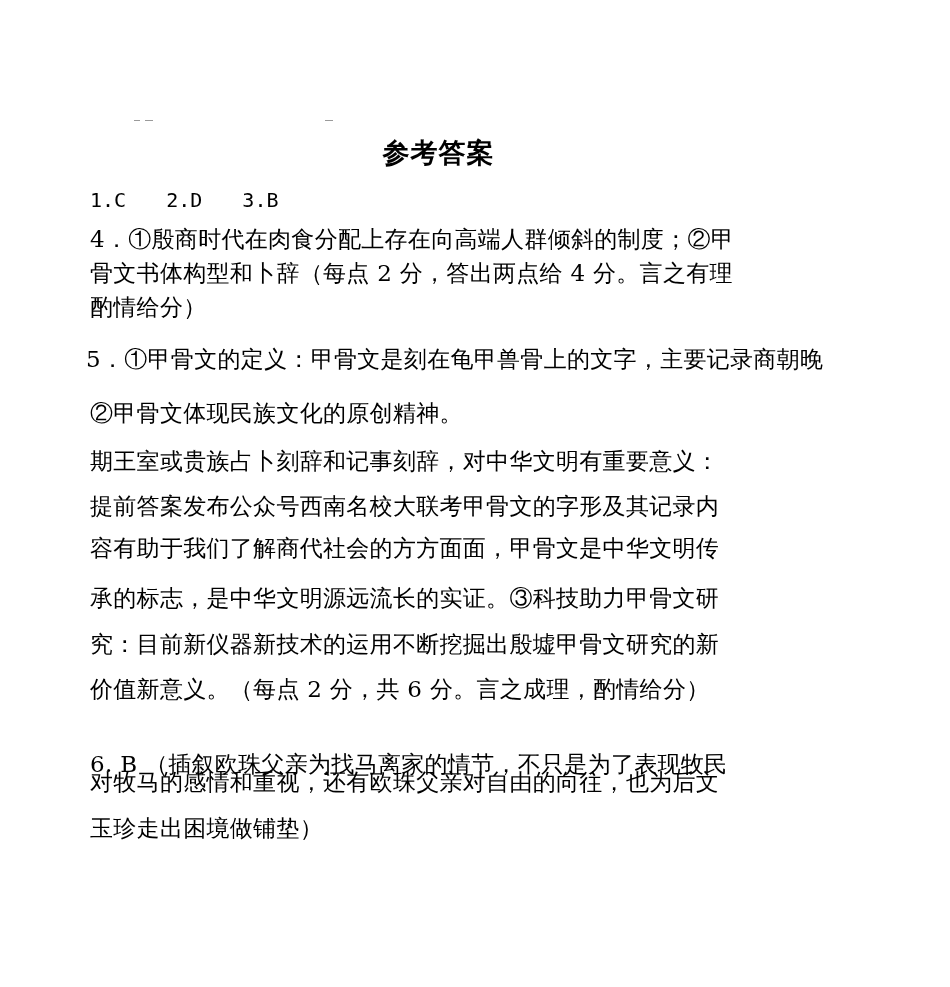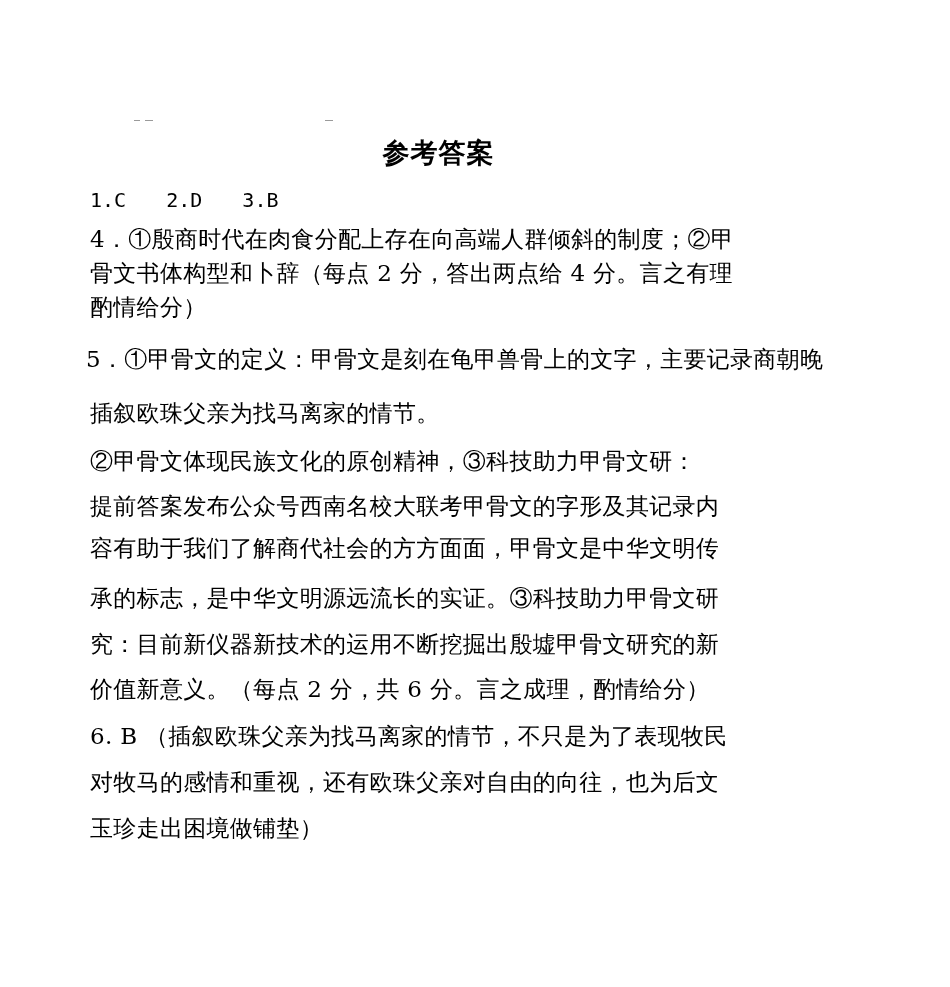--- a/index.html
+++ b/index.html
@@ -68,26 +68,26 @@
 </div>
 
 <div>
   <div class="line" style="top:224px;">4．①殷商时代在肉食分配上存在向高端人群倾斜的制度；②甲</div>
   <div class="line" style="top:258px;">骨文书体构型和卜辞（每点 2 分，答出两点给 4 分。言之有理</div>
   <div class="line" style="top:292px;">酌情给分）</div>
 </div>
 
 <div>
   <div class="line" style="top:344px; left:86px;">5．①甲骨文的定义：甲骨文是刻在龟甲兽骨上的文字，主要记录商朝晚</div>
-  <div class="line" style="top:398px;">插叙欧珠父亲为找马离家的情节。</div>
-  <div class="line" style="top:446px;">②甲骨文体现民族文化的原创精神，③科技助力甲骨文研：</div>
+  <div class="line" style="top:398px;">②甲骨文体现民族文化的原创精神。</div>
+  <div class="line" style="top:446px;">期王室或贵族占卜刻辞和记事刻辞，对中华文明有重要意义：</div>
   <div class="line" style="top:491px;">提前答案发布公众号西南名校大联考甲骨文的字形及其记录内</div>
   <div class="line" style="top:533px;">容有助于我们了解商代社会的方方面面，甲骨文是中华文明传</div>
   <div class="line" style="top:583px;">承的标志，是中华文明源远流长的实证。③科技助力甲骨文研</div>
   <div class="line" style="top:629px;">究：目前新仪器新技术的运用不断挖掘出殷墟甲骨文研究的新</div>
   <div class="line" style="top:674px;">价值新意义。（每点 2 分，共 6 分。言之成理，酌情给分）</div>
 </div>
 
 <div>
-  <div class="line" style="top:721px;text-align:right;">6. B （插叙欧珠父亲为找马离家的情节，不只是为了表现牧民</div>
+  <div class="line" style="top:749px;text-align:right;">6. B （插叙欧珠父亲为找马离家的情节，不只是为了表现牧民</div>
   <div class="line" style="top:767px;">对牧马的感情和重视，还有欧珠父亲对自由的向往，也为后文</div>
   <div class="line" style="top:813px;">玉珍走出困境做铺垫）</div>
 </div>
 
 </body></html>

